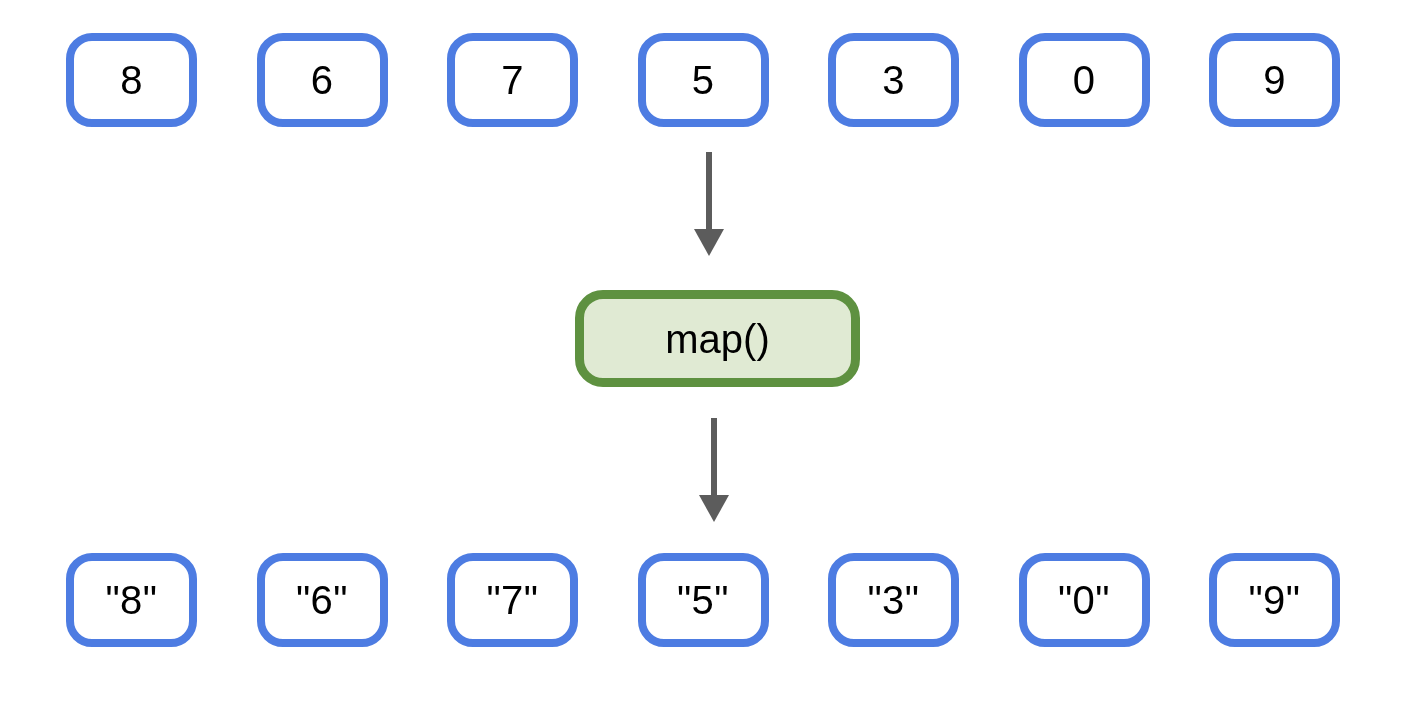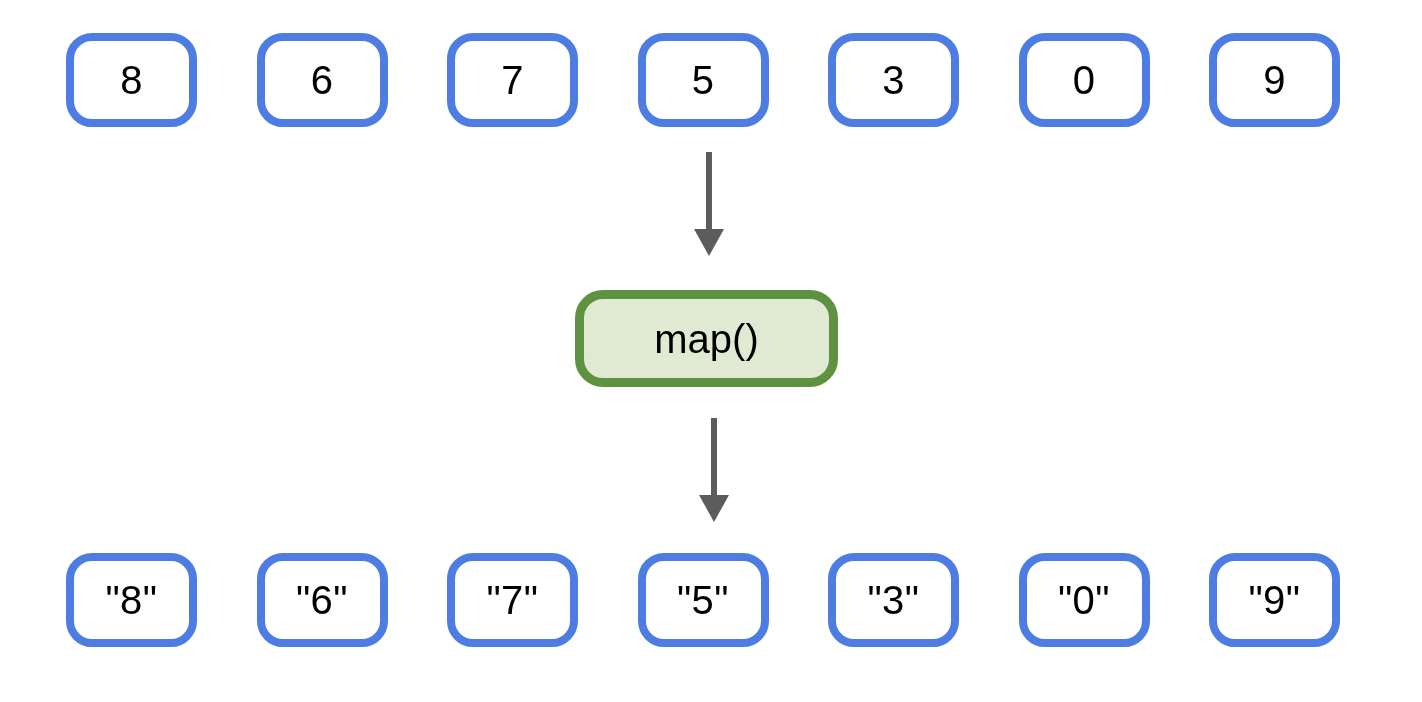--- a/index.html
+++ b/index.html
@@ -47,21 +47,21 @@
     font-size:40px;
     line-height:1;
     color:var(--text);
     letter-spacing:0.5px;
   }
   
   .map-box{
     position:absolute;
     left:575px;
     top:290px;
-    width:263px;
+    width:285px;
     height:97px;
     box-sizing:border-box;
     background:var(--green-fill);
     border:9px solid var(--green);
     border-radius:28px;
     display:flex;
     align-items:center;
     justify-content:center;
   }
   .map-label{

